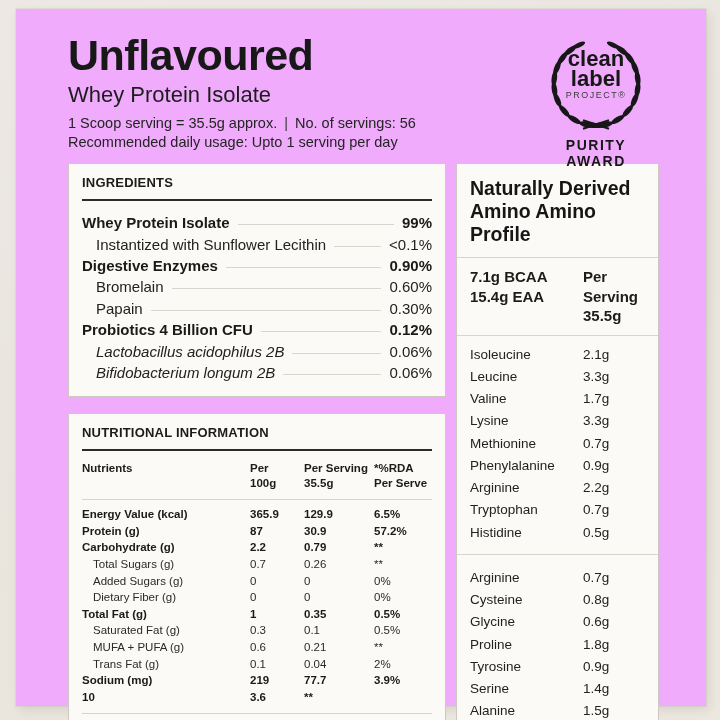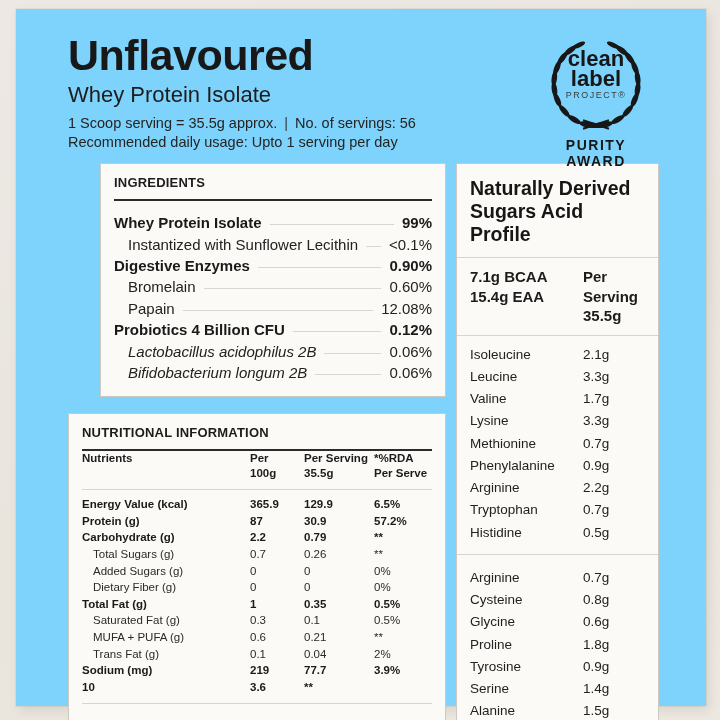--- a/index.html
+++ b/index.html
@@ -5,21 +5,21 @@
   * { margin:0; padding:0; box-sizing:border-box; }
   html,body { width:720px; height:720px; overflow:hidden; }
   body {
     font-family:"Liberation Sans","DejaVu Sans",sans-serif;
     background:linear-gradient(155deg,#ede8e4 0%,#e9e5dd 55%,#ece8e0 100%);
     color:#1b1b1b;
     -webkit-font-smoothing:antialiased;
   }
   .card {
     position:absolute; left:16px; top:9px; width:690px; height:697px;
-    background:#7dd3fc;
+    background:#f0abfc;
     box-shadow:0 0 0 1px rgba(0,0,0,.045), 3px 4px 10px rgba(0,0,0,.09);
     padding:24px 33px 18px 52px;
   }
   
   .hdr { position:relative; margin-bottom:13px; }
   .title { font-size:43px; font-weight:bold; letter-spacing:-0.5px; line-height:1.05; color:#181818; }
   .subtitle { font-size:22px; font-weight:400; margin-top:4px; color:#1d1d1d; }
   .serv-line { font-size:14.5px; margin-top:7px; color:#242424; }
   .serv-line .pipe { margin:0 7px; color:#3a3a3a; }
   .serv-line2 { font-size:14.5px; margin-top:3px; color:#242424; }
@@ -31,32 +31,32 @@
   .main { display:flex; gap:10px; }
   .col-left { width:378px; flex:none; }
   .col-right { width:203px; flex:none; }
   .box {
     background:#fbfaf7; border:1px solid #ccc9c3;
   }
   
   .box-heading { font-size:13px; font-weight:bold; letter-spacing:.2px; padding:11px 13px 9px; color:#1c1c1c; }
   .dark-rule { border-bottom:2px solid #2b2b2b; margin:0 13px; }
   .light-rule { border-bottom:1px solid #d8d5cf; }
-  .ing-box { margin-bottom:16px;margin-left:32px; }
+  .ing-box { margin-bottom:16px; }
   .ing-list { padding:11px 13px 13px; }
   .ing-row { display:flex; align-items:baseline; font-size:15px; line-height:21.4px; color:#222; }
   .ing-row.bold .ing-name, .ing-row.bold .ing-val { font-weight:bold; color:#1a1a1a; }
   .ing-row.italic .ing-name { font-style:italic; }
   .ing-name { white-space:nowrap; }
   .leader { flex:1; border-bottom:1px solid #d9d6d0; margin:0 8px; transform:translateY(-3px); }
   .ing-val { white-space:nowrap; }
   
   .nut-box { margin-bottom:16px; }
   .nut-grid { display:grid; grid-template-columns:168px 54px 70px 1fr; padding:0 13px; }
-  .nut-head { padding-bottom:8px; }
+  .nut-head { padding-top:10px; padding-bottom:8px; }
   .nut-head > div { font-size:11.5px; font-weight:bold; line-height:1.3; color:#1c1c1c; }
   .nut-rows { padding-top:6px; padding-bottom:8px; }
   .nut-cell { font-size:11.5px; line-height:16.6px; color:#2a2a2a; }
   .nut-row-bold { font-weight:bold; color:#1a1a1a; }
   .nut-indent { padding-left:11px; }
   .nut-notes { padding:8px 13px 11px; }
   
   .amino-title { font-size:19.5px; font-weight:bold; line-height:1.18; padding:13px 13px 11px; color:#161616; }
   .amino-subhead { display:flex; padding:9px 13px; }
   .amino-subhead .l { flex:1; }
@@ -147,21 +147,21 @@
               <span class="ing-val">0.90%</span>
             </div>
             <div class="ing-row" style="padding-left: 14px;">
               <span class="ing-name">Bromelain</span>
               <span class="leader"></span>
               <span class="ing-val">0.60%</span>
             </div>
             <div class="ing-row" style="padding-left: 14px;">
               <span class="ing-name">Papain</span>
               <span class="leader"></span>
-              <span class="ing-val">12.08%</span>
+              <span class="ing-val">0.30%</span>
             </div>
             <div class="ing-row bold" style="padding-left: 0px;">
               <span class="ing-name">Probiotics 4 Billion CFU</span>
               <span class="leader"></span>
               <span class="ing-val">0.12%</span>
             </div>
             <div class="ing-row italic" style="padding-left: 14px;">
               <span class="ing-name">Lactobacillus acidophilus 2B</span>
               <span class="leader"></span>
               <span class="ing-val">0.06%</span>
@@ -239,21 +239,21 @@
           
           
         </div>
       </div>
 
     </div>
 
     <div class="col-right">
       <div class="box">
         <div class="amino-title">
-          <span>Naturally Derived</span><br><span>Sugars Acid Profile</span>
+          <span>Naturally Derived</span><br><span>Amino Amino Profile</span>
         </div>
         <div class="light-rule"></div>
         <div class="amino-subhead">
           <div class="l">
             <span>7.1g BCAA</span>
             <span>15.4g EAA</span>
           </div>
           <div class="r">
             <span>Per Serving</span>
             <span>35.5g</span>

